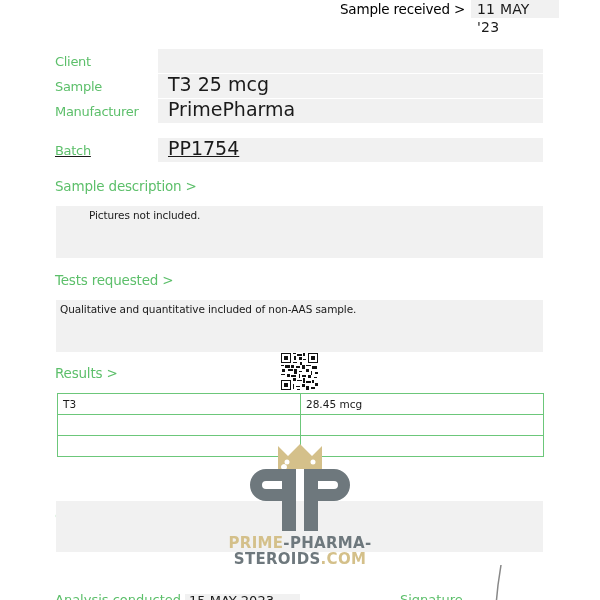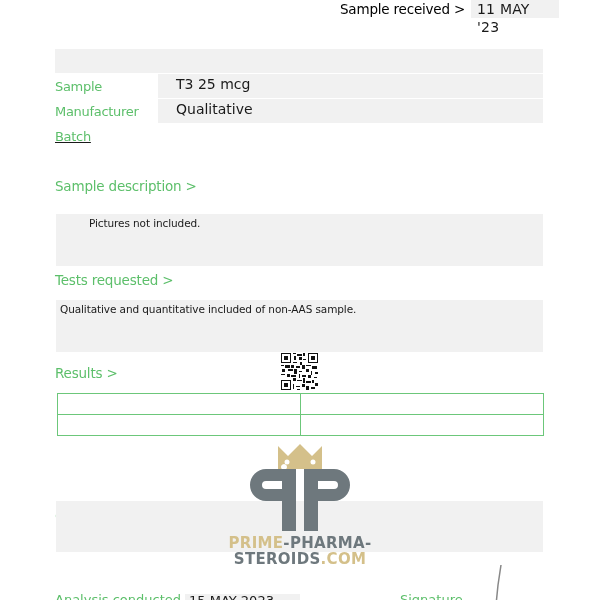--- a/index.html
+++ b/index.html
@@ -7,21 +7,21 @@
     body { position: relative; font-family: "DejaVu Sans", sans-serif; color: #1a1a1a; }
 
     
     .received { position: absolute; top: 0; left: 340px; height: 18px; display: flex; align-items: center; }
     .received-label { font-size: 13.5px; color: #000000; margin-right: 6px; letter-spacing: -0.2px; }
     .received-value { background: #f1f1f1; font-size: 14px; color: #1a1a1a; padding: 0 6px; height: 18px; line-height: 18px; width: 88px; letter-spacing: 0.2px; }
 
     
     .info-row { position: absolute; left: 55px; width: 488px; height: 20px; display: flex; align-items: center; }
     .info-label { width: 103px; font-size: 13px; color: #5cbf6a; letter-spacing: -0.3px; }
-    .info-value { flex: 1; height: 24px; background: #f1f1f1; font-size: 14px; line-height: 20px; padding-left: 18px; color: #1a1a1a; }
+    .info-value { flex: 1; height: 24px; background: #f1f1f1; font-size: 19px; line-height: 20px; padding-left: 10px; color: #1a1a1a; }
 
     .section-title { position: absolute; left: 55px; font-size: 13.5px; color: #5cbf6a; letter-spacing: -0.2px; }
     .textbox { position: absolute; left: 56px; width: 487px; background: #f1f1f1; font-size: 10.5px; padding: 3px 4px; color: #1a1a1a; letter-spacing: -0.1px; }
 
     
     .results-table { position: absolute; left: 57px; top: 393px; width: 487px; border-collapse: collapse; }
     .results-table td { border: 1.5px solid #6cc77a; height: 21px; font-size: 10.5px; padding: 0 5px; width: 50%; vertical-align: middle; }
 
     
     .qr { position: absolute; left: 281px; top: 353px; width: 37px; height: 37px; }
@@ -39,36 +39,38 @@
   </style>
 </head>
 <body>
 
 <div class="received">
   <span class="received-label">Sample received &gt;</span>
   <span class="received-value">11 MAY '23</span>
 </div>
 
 <div class="info-row" style="top:51px;">
+  <span class="info-label">Client</span>
   <span class="info-value"></span>
 </div>
 <div class="info-row" style="top:76px;align-items:center;">
   <span class="info-label">Sample</span>
   <span class="info-value">T3 25 mcg</span>
 </div>
 <div class="info-row" style="top:101px;">
   <span class="info-label">Manufacturer</span>
-  <span class="info-value">Qualitative</span>
+  <span class="info-value">PrimePharma</span>
 </div>
-<div class="info-row" style="top:126px;text-decoration:underline;">
+<div class="info-row" style="top:140px;text-decoration:underline;">
   <span class="info-label">Batch</span>
+  <span class="info-value">PP1754</span>
 </div>
 
 <div class="section-title" style="top:178px;">Sample description &gt;</div>
-<div class="textbox" style="top:214px; height:52px;padding-left:33px;">Pictures not included.</div>
+<div class="textbox" style="top:206px; height:52px;padding-left:33px;">Pictures not included.</div>
 
 <div class="section-title" style="top:272px;">Tests requested &gt;</div>
 <div class="textbox" style="top:300px; height:52px;">Qualitative and quantitative included of non-AAS sample.</div>
 
 <div class="section-title" style="top:365px;">Results &gt;</div>
 
 <svg class="qr" viewBox="0 0 25 25" shape-rendering="crispEdges">
   <rect width="25" height="25" fill="#fff"></rect>
   <g fill="#111">
     <rect x="0" y="0" width="7" height="7"></rect>
@@ -119,20 +121,24 @@
       <rect x="10" y="22" width="3" height="1"></rect>
       <rect x="14" y="21" width="2" height="2"></rect>
     <rect x="17" y="22" width="2" height="3"></rect>
       <rect x="20" y="23" width="3" height="1"></rect>
       <rect x="11" y="24" width="2" height="1"></rect>
   </g>
 </svg>
 
 <table class="results-table">
   <tbody>
+      <tr>
+    <td>T3</td>
+    <td>28.45 mcg</td>
+  </tr>
   <tr>
     <td></td>
     <td></td>
   </tr>
   <tr>
     <td></td>
     <td></td>
   </tr>
 </tbody>
   </table>

